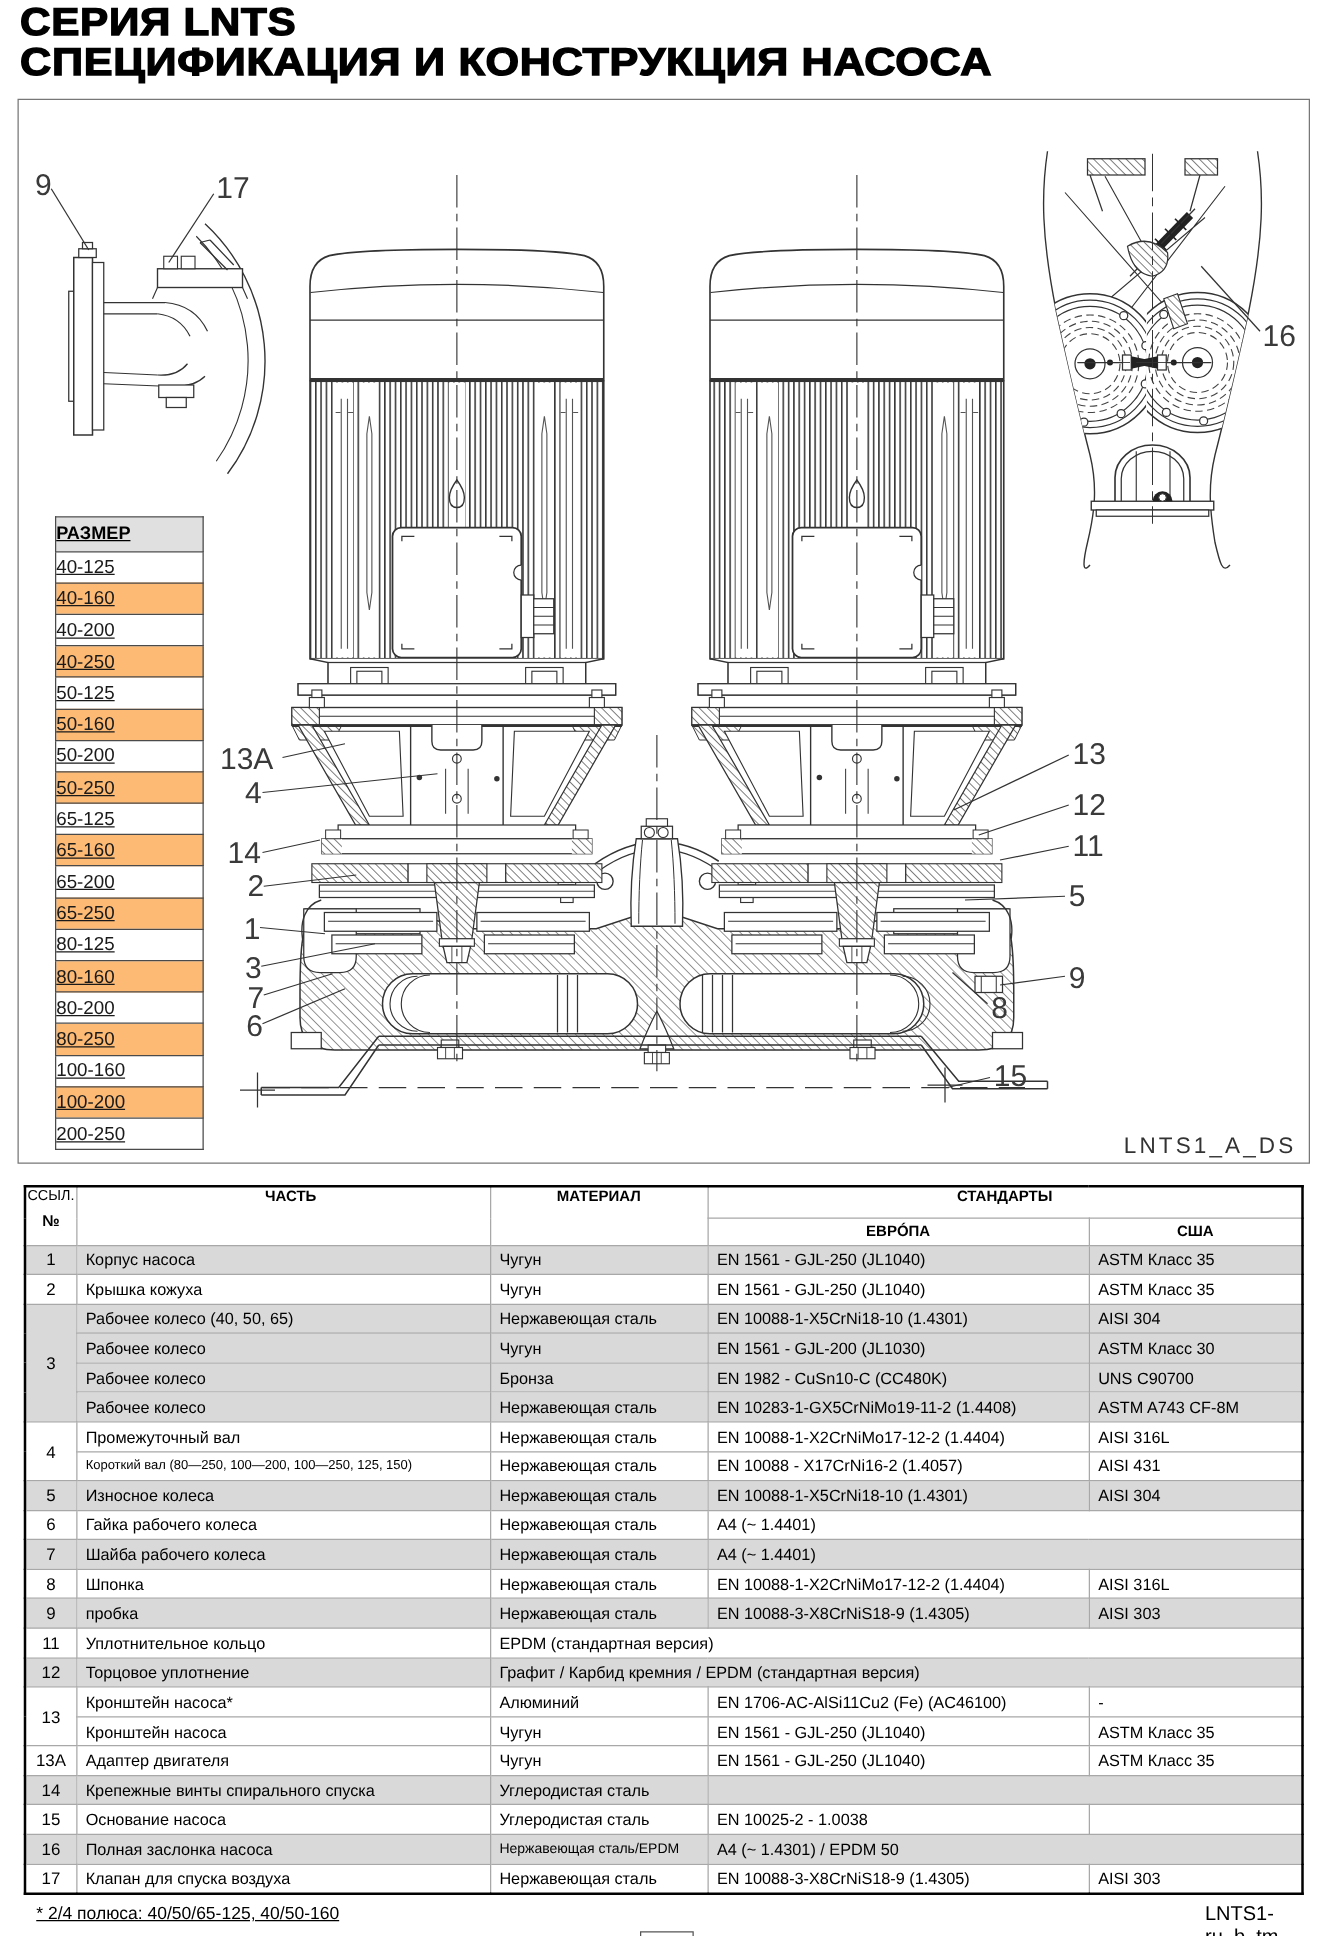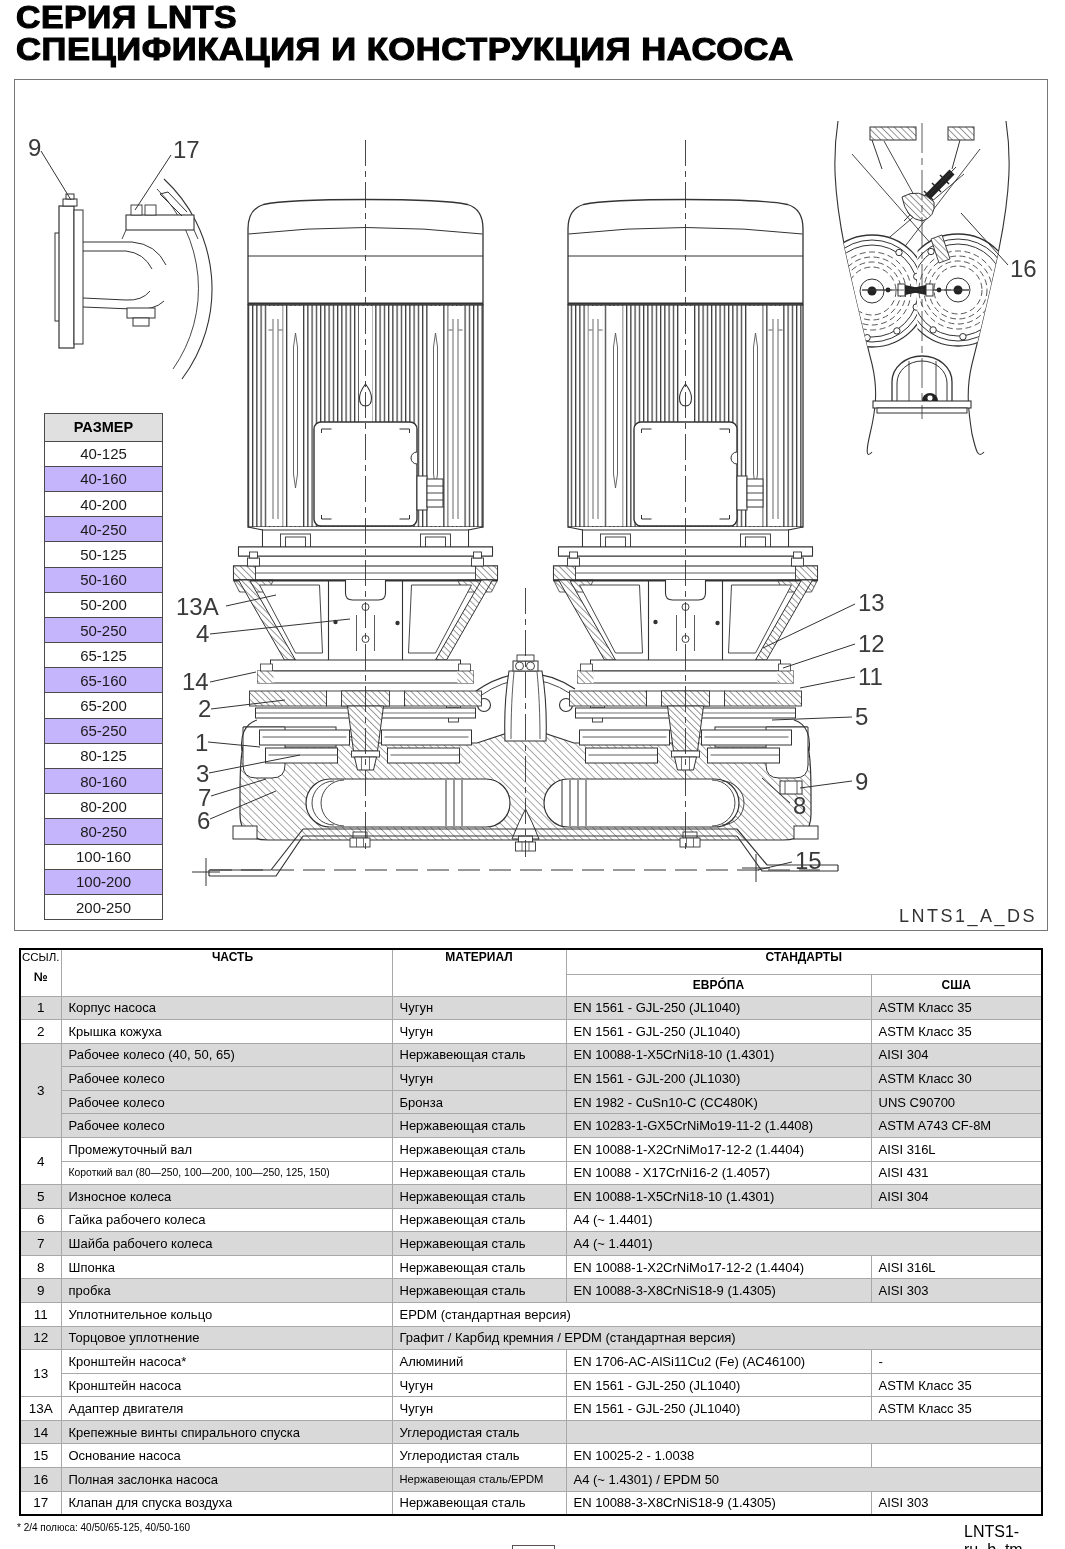--- a/index.html
+++ b/index.html
@@ -2,34 +2,34 @@
 <html><head>
 <meta charset="utf-8">
 <style>
 html,body{margin:0;padding:0;background:#fff;}
 body{width:1065px;height:1549px;position:relative;font-family:"Liberation Sans",sans-serif;overflow:hidden;}
 .abs{position:absolute;}
 #t1{left:16px;top:0px;font-size:31px;font-weight:bold;letter-spacing:0.5px;color:#000;-webkit-text-stroke:1.1px #000;transform:scaleX(1.09);transform-origin:0 0;}
 #t2{left:16px;top:32px;font-size:31px;font-weight:bold;letter-spacing:0.5px;color:#000;-webkit-text-stroke:1.1px #000;transform:scaleX(1.115);transform-origin:0 0;}
 #frame{left:14px;top:79px;width:1034px;height:852px;border:1px solid #777;box-sizing:border-box;}
 #sizetbl{left:44px;top:413px;border-collapse:collapse;table-layout:fixed;}
-#sizetbl td{border:1.6px solid #4a4a4a;width:117px;height:24.2px;text-align:center;font-size:15px;color:#1a1a1a;padding:0;}
+#sizetbl td{border:1.6px solid #4a4a4a;width:117px;height:24.2px;font-size:15px;color:#1a1a1a;padding:0;text-decoration:underline;}
 #sizetbl td.h{font-weight:bold;font-size:14.5px;background:#e0e0e0;height:26.6px;color:#000;}
-#sizetbl td.g{background:#c4b5fd;}
+#sizetbl td.g{background:#fdba74;}
 #parts{left:19px;top:948px;border-collapse:collapse;table-layout:fixed;border:2.5px solid #000;}
 #parts td{border:1px solid #a8a8a8;font-size:13px;color:#000;padding:0 0 0 7px;white-space:nowrap;overflow:hidden;vertical-align:middle;}
 #parts td.n{text-align:center;padding:0;font-size:13.5px;}
 #parts td.hd{font-weight:bold;font-size:12px;text-align:center;padding:0;}
 #parts tr{height:23.59px;}
 #parts tr.hr1{height:25.5px;}
 #parts tr.hr2{height:21.5px;}
 #parts td.g{background:#d9d9d9;}
 #parts td.sm{font-size:10.4px;}
 #parts td.sm2{font-size:11.2px;margin-left:26px;}
-#foot1{left:17px;top:1522px;font-size:10px;color:#000;}
+#foot1{left:29px;top:1522px;font-size:14px;color:#000;text-decoration:underline;}
 #foot2{left:964px;top:1523px;font-size:16px;color:#000;}
 #bbox{left:512px;top:1545px;width:41px;height:10px;border:1px solid #555;background:#fff;}
 </style>
 </head>
 <body>
 <div class="abs" id="t1">СЕРИЯ LNTS</div>
 <div class="abs" id="t2">СПЕЦИФИКАЦИЯ И КОНСТРУКЦИЯ НАСОСА</div>
 <div class="abs" id="frame"></div>
 <svg class="abs" id="draw" style="left:14px;top:79px;" width="1034" height="852" viewBox="0 0 1034 852">
 <defs>

